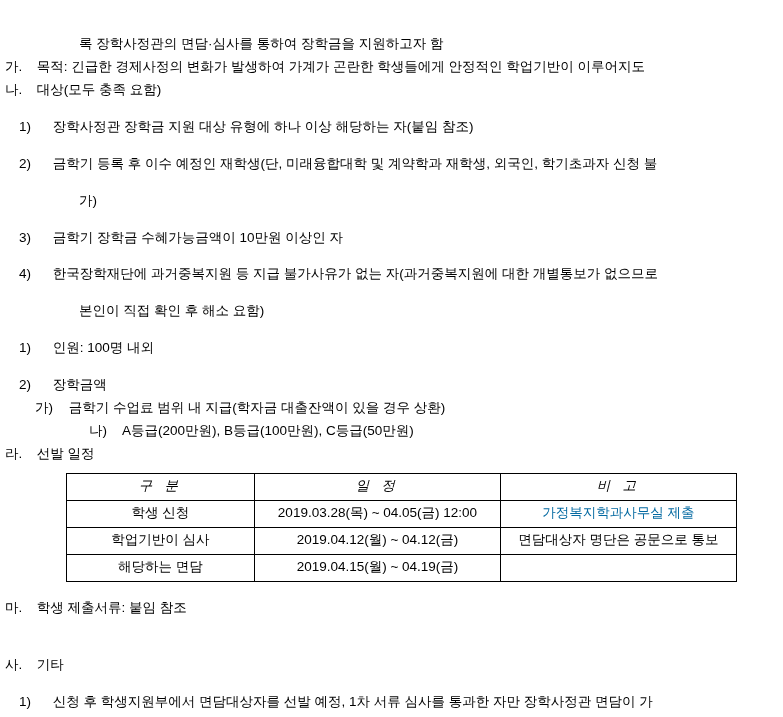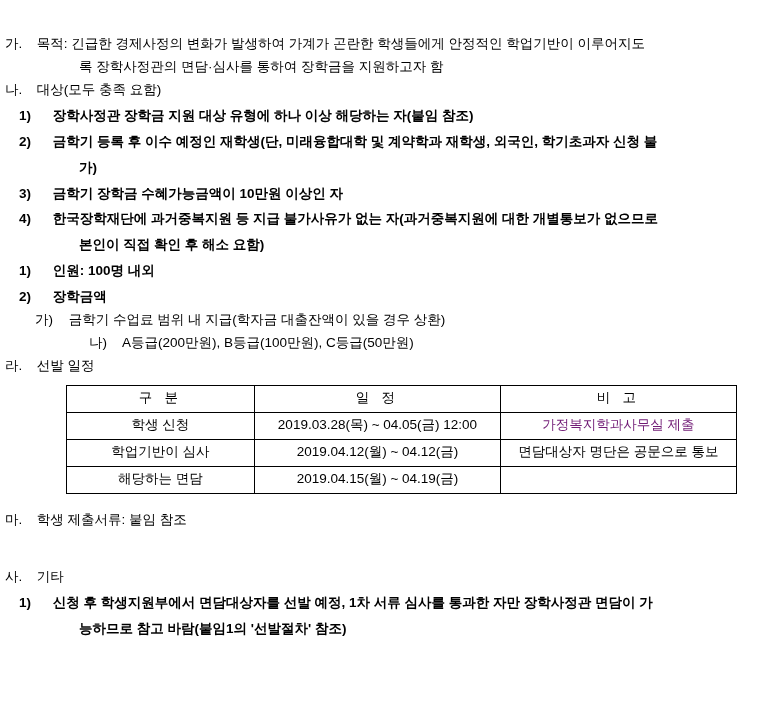--- a/index.html
+++ b/index.html
@@ -31,23 +31,22 @@
   }
   .lvl1 {
     margin: 0 0 2px 0;
     padding-left: 0px;
     text-indent: 0;
   }
   .lvl1 .body {
     display: inline;
   }
   .lvl2 {
-    margin: 5px 0 2px 0;
+    margin: 16px 0 2px 0;
     padding-left: 16px;
-    font-weight: bold;
   }
   .lvl3 {
     margin: 0 0 2px 0;
     padding-left: 32px;
   }
   .hang1 {
     padding-left: 28px;
     text-indent: -28px;
   }
   .hang2 {
@@ -78,40 +77,41 @@
     font-size: 13.5px;
     font-weight: normal;
     padding: 1px 4px;
   }
   table.schedule col.c1 { width: 188px; }
   table.schedule col.c2 { width: 246px; }
   table.schedule col.c3 { width: 236px; }
   .hdr-spaced {
     letter-spacing: 0.32em;
     padding-left: 0.32em;
+    font-style: italic;
   }
   .red {
-    color: #701a75;
+    color: #0369a1;
   }
   .tbl-wrap {
     position: relative;
   }
 </style>
 </head>
 <body>
 
 <div class="page">
   <div class="content">
 
+    <div class="lvl1 hang1" style="padding-left:46px;text-indent:0;">
+      <span>록 장학사정관의 면담·심사를 통하여 장학금을 지원하고자 함</span>
+    </div>
     <div class="lvl1 hang1">
       <span class="marker">가.</span>
       <span class="body">목적: 긴급한 경제사정의 변화가 발생하여 가계가 곤란한 학생들에게 안정적인 학업기반이 이루어지도</span>
-    </div>
-    <div class="lvl1 hang1" style="padding-left:46px;text-indent:0;">
-      <span>록 장학사정관의 면담·심사를 통하여 장학금을 지원하고자 함</span>
     </div>
 
     <div class="lvl1 hang1">
       <span class="marker">나.</span>
       <span class="body">대상(모두 충족 요함)</span>
     </div>
 
     <div class="lvl2 hang2">
       <span class="marker">1)</span>
       <span class="body">장학사정관 장학금 지원 대상 유형에 하나 이상 해당하는 자(붙임 참조)</span>

